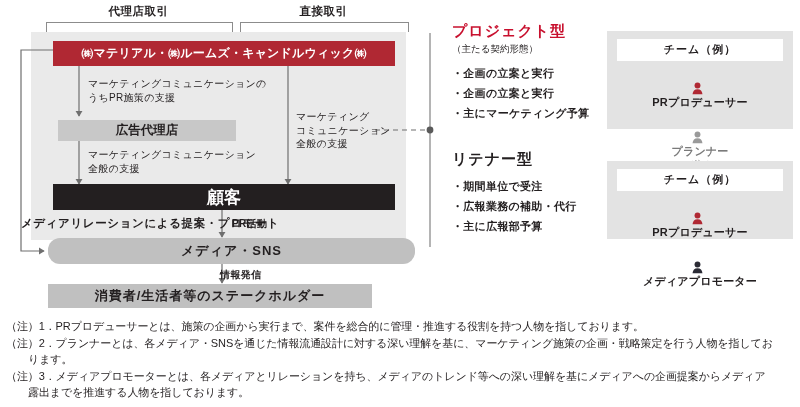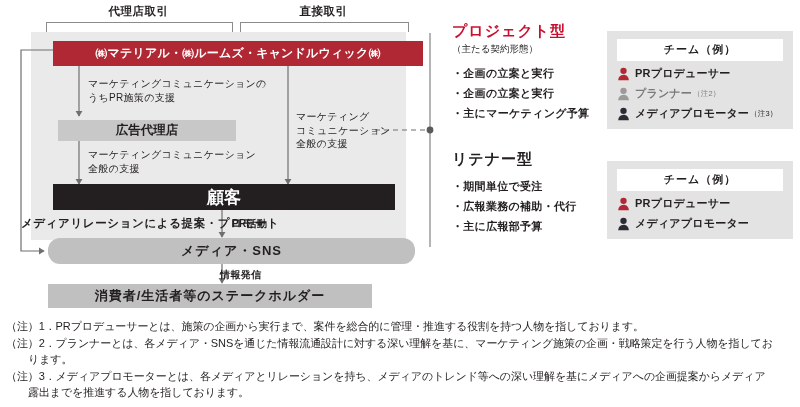--- a/index.html
+++ b/index.html
@@ -88,23 +88,23 @@
   .team-head{
     background:#ffffff;
     text-align:center;
     font-size:11px;font-weight:bold;
     padding:3px 0 4px;
     letter-spacing:1px;
     color:#231f20;
   }
   .team-row{
     display:flex;align-items:center;
-    margin-top:5px;
+    margin-top:21px;
     font-size:11px;font-weight:bold;
-    white-space:nowrap;letter-spacing:.2px;
+    white-space:nowrap;letter-spacing:.2px;flex-direction:column;
   }
   .team-row .ico{
     width:13px;height:14px;margin-right:5px;flex:0 0 13px;
     display:block;
   }
   .role-red{color:#231f20;}
   .role-gray{color:#7a7a7a;}
   .role-dark{color:#231f20;}
   .note-mark{font-size:7.5px;font-weight:normal;margin-left:1px;}
 
@@ -150,21 +150,21 @@
 
     <line x1="222" y1="210" x2="222" y2="237" stroke="#6f6f6f" stroke-width="1.2" marker-end="url(#ar)"></line>
 
     <line x1="222" y1="264" x2="222" y2="283" stroke="#6f6f6f" stroke-width="1.2" marker-end="url(#ar)"></line>
 
     <line x1="375" y1="130" x2="428" y2="130" stroke="#6f6f6f" stroke-width="1.2" stroke-dasharray="5,4"></line>
     <line x1="430" y1="33" x2="430" y2="247" stroke="#8c8c8c" stroke-width="1.3"></line>
     <circle cx="430" cy="130" r="3.4" fill="#5a5a5a"></circle>
   </svg>
 
-  <div class="abs box box-red" style="left:53px;top:41px;width:370px;height:25px;">
+  <div class="abs box box-red" style="left:53px;top:41px;width:342px;height:25px;">
     <span>㈱マテリアル・㈱ルームズ・キャンドルウィック㈱</span>
   </div>
 
   <div class="abs flowtext" style="left:88px;top:77px;width:220px;">マーケティングコミュニケーションの
 うちPR施策の支援</div>
 
   <div class="abs box box-gray" style="left:58px;top:120px;width:178px;height:21px;">
     <span>広告代理店</span>
   </div>
 

